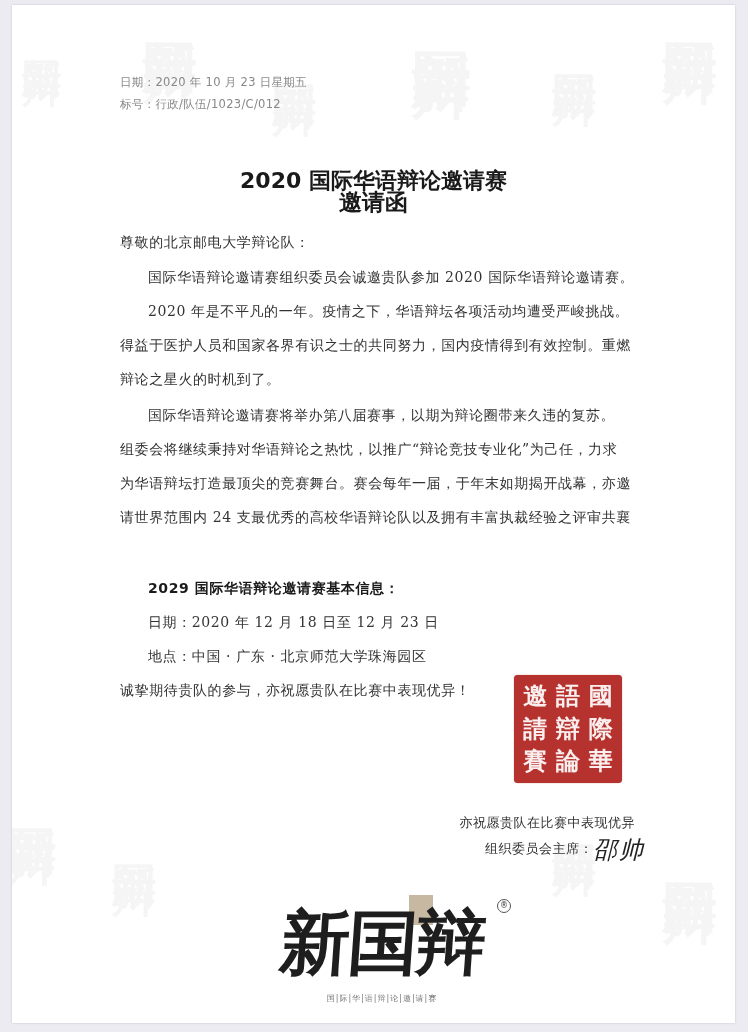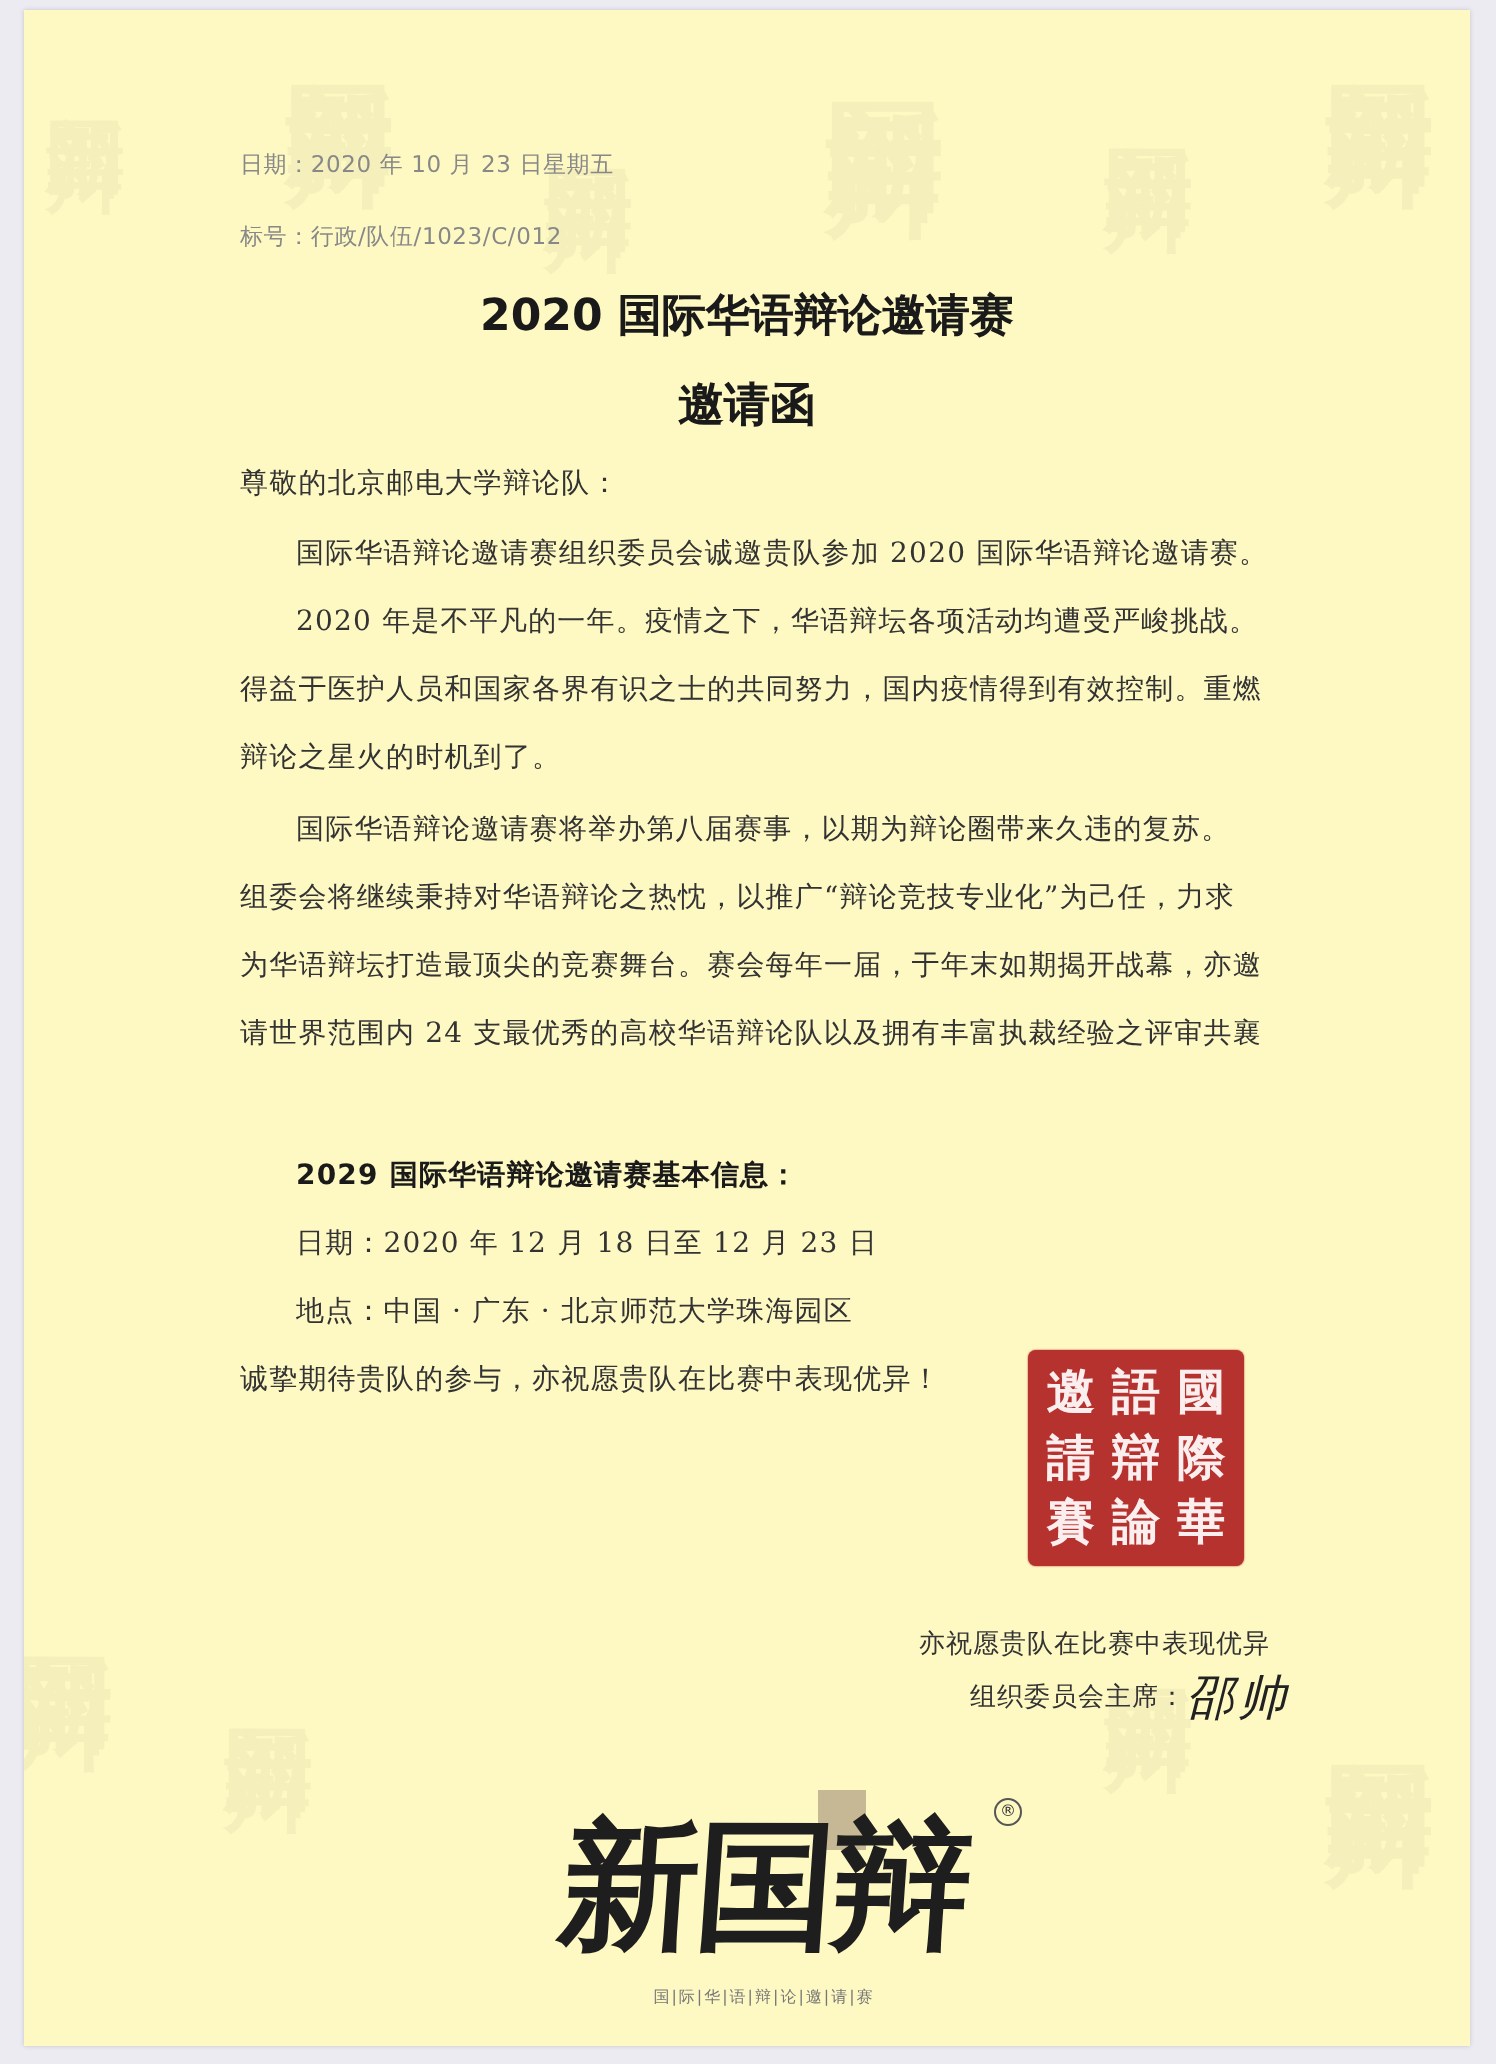--- a/index.html
+++ b/index.html
@@ -14,21 +14,21 @@
       overflow: hidden;
       font-family: "DejaVu Serif", "Liberation Serif", serif;
       color: #2a2a2a;
     }
     .page {
       position: absolute;
       left: 12px;
       top: 5px;
       width: 723px;
       height: 1018px;
-      background: #fef9c3;
+      background: #ffffff;
       box-shadow: 0 0 2px rgba(120,120,140,0.35);
       overflow: hidden;
     }
     
     .watermark {
       position: absolute;
       inset: 0;
       pointer-events: none;
     }
     .wm {
@@ -193,23 +193,23 @@
     <div class="wm" style="left:650px;top:-10px;font-size:55px;">新国辩</div>
     <div class="wm" style="left:-5px;top:780px;font-size:50px;">新国辩</div>
     <div class="wm" style="left:100px;top:820px;font-size:45px;">新国辩</div>
     <div class="wm" style="left:540px;top:800px;font-size:45px;">新国辩</div>
     <div class="wm" style="left:650px;top:830px;font-size:55px;">新国辩</div>
   </div>
 
   <div class="content">
 
     <div class="meta" style="top:70px;">日期：2020 年 10 月 23 日星期五</div>
-    <div class="meta" style="top:106px;">标号：行政/队伍/1023/C/012</div>
-
-    <div class="title" style="top:138px;font-size:22px;">2020 国际华语辩论邀请赛</div>
+    <div class="meta" style="top:92px;">标号：行政/队伍/1023/C/012</div>
+
+    <div class="title" style="top:161px;font-size:22px;">2020 国际华语辩论邀请赛</div>
     <div class="title" style="top:182px;font-size:23px;">邀请函</div>
 
     <div class="para" style="top:220px;">
       <span class="line">尊敬的北京邮电大学辩论队：</span>
     </div>
 
     <div class="para" style="top:255px;">
       <span class="line indent">国际华语辩论邀请赛组织委员会诚邀贵队参加 2020 国际华语辩论邀请赛。</span>
     </div>
 

